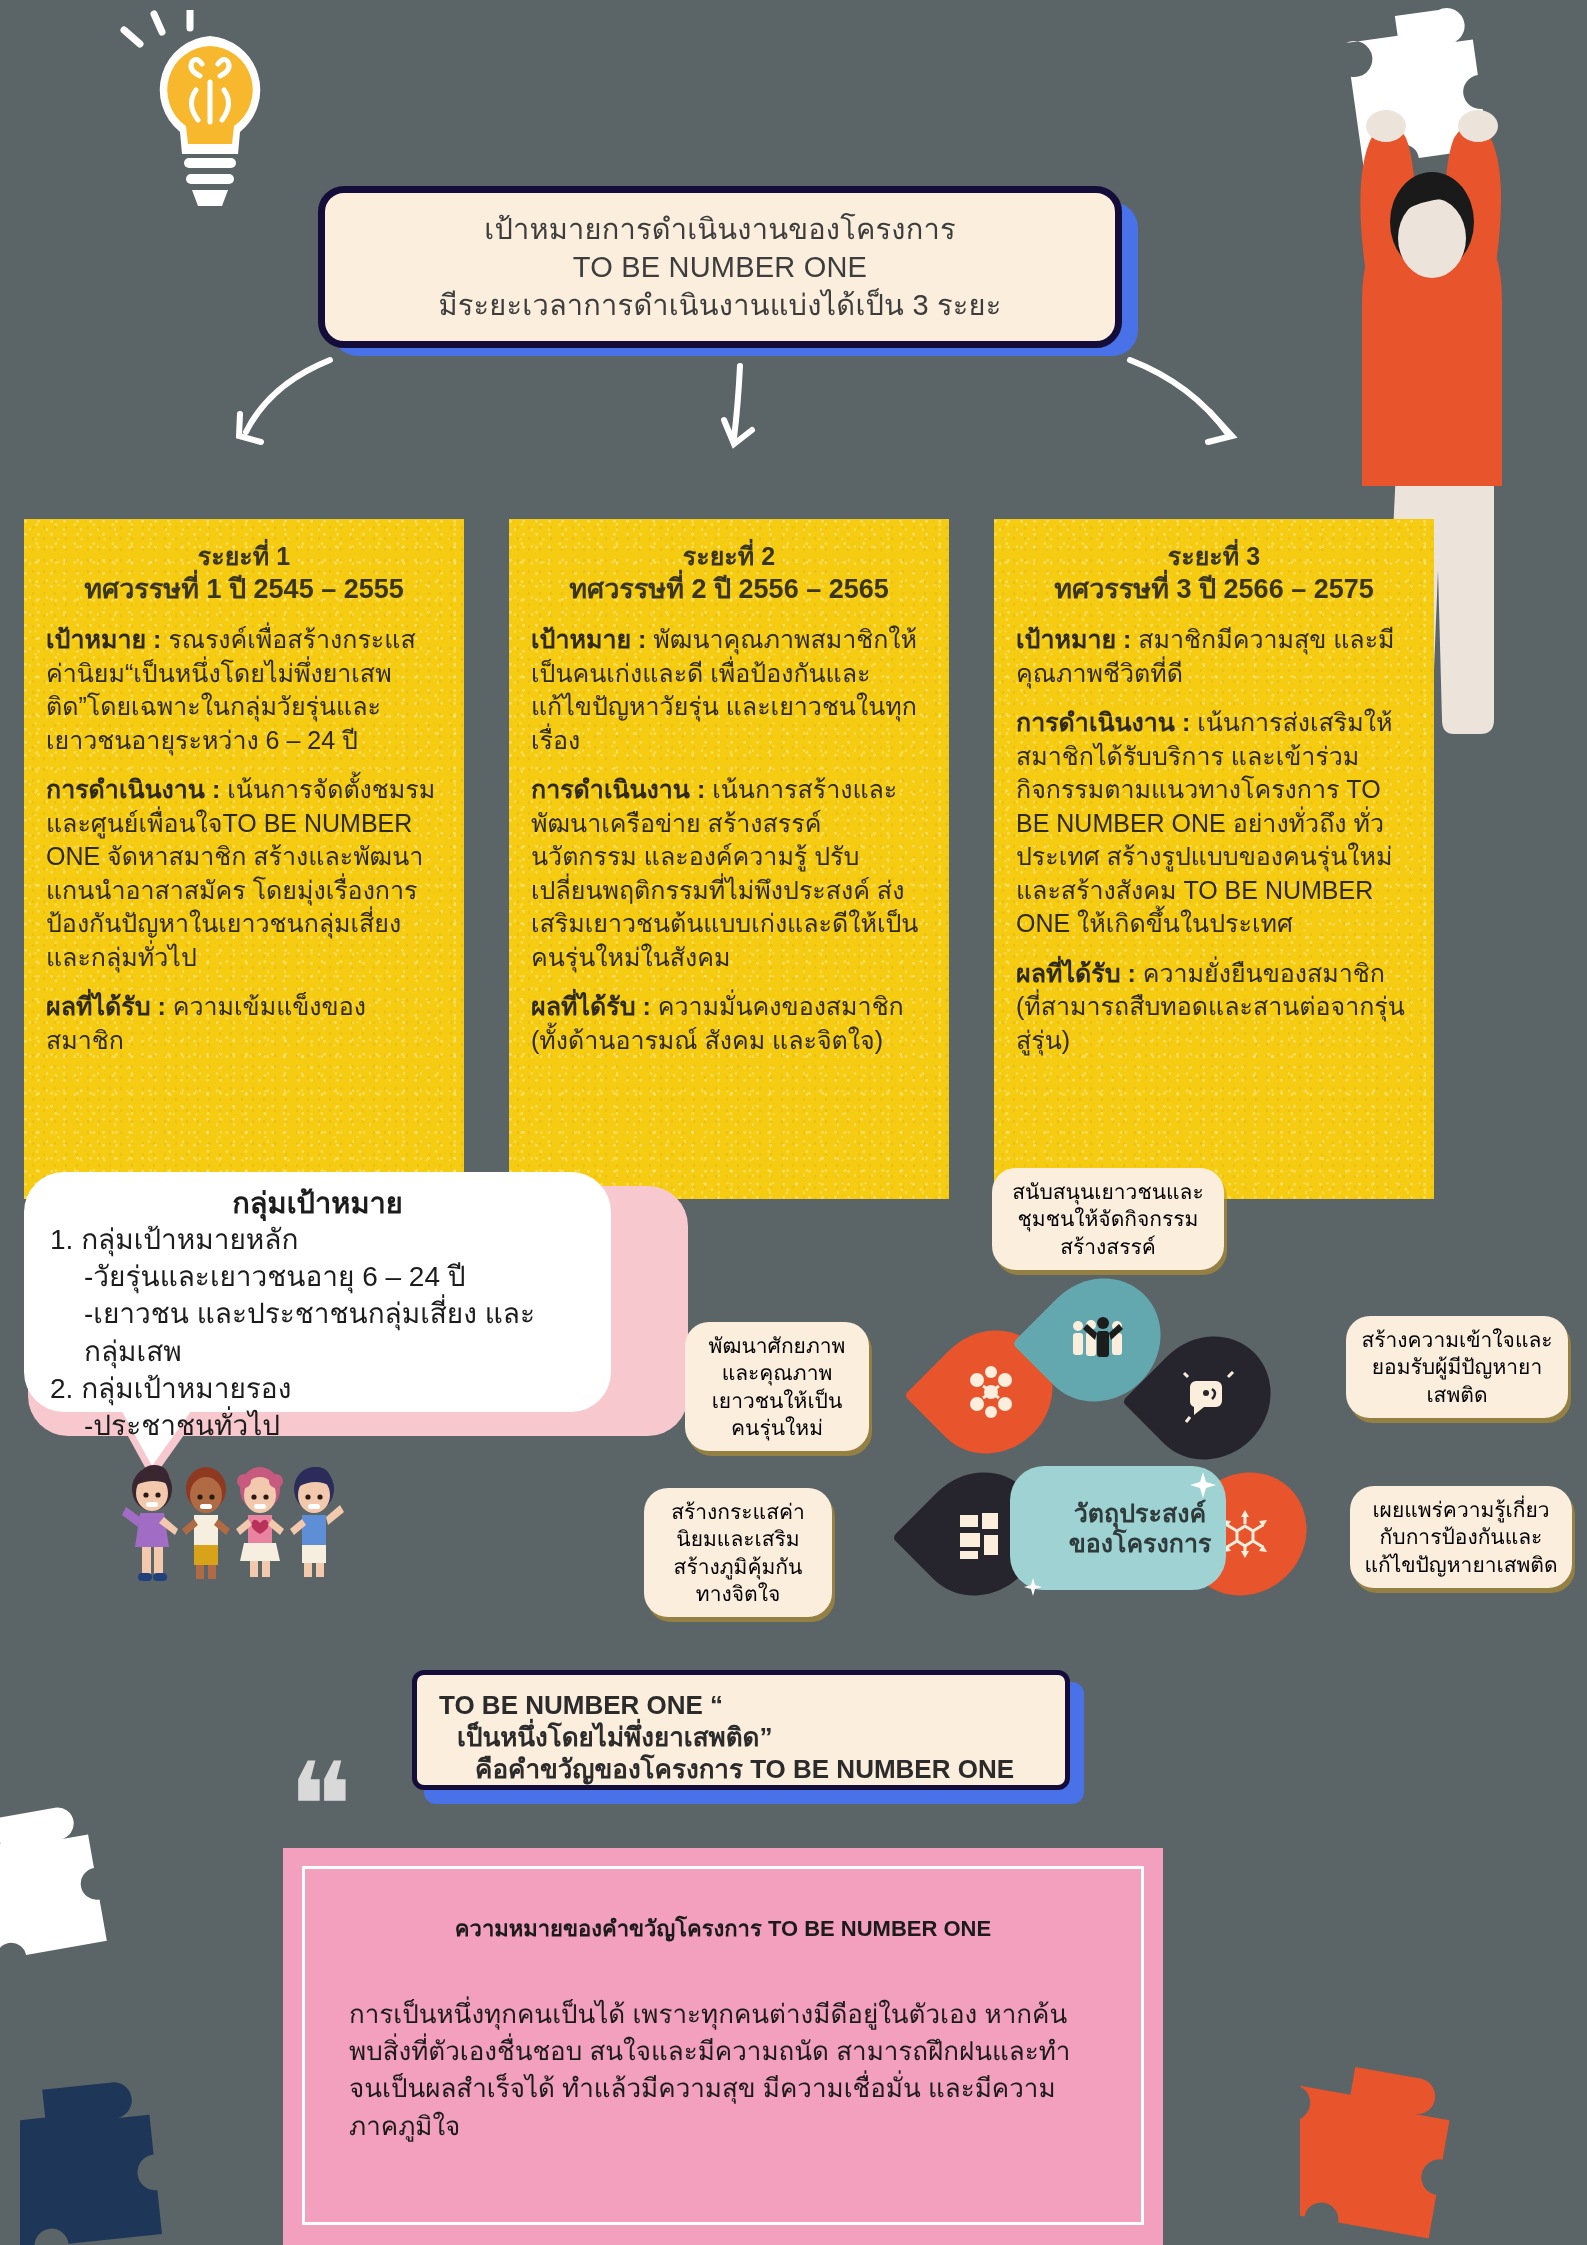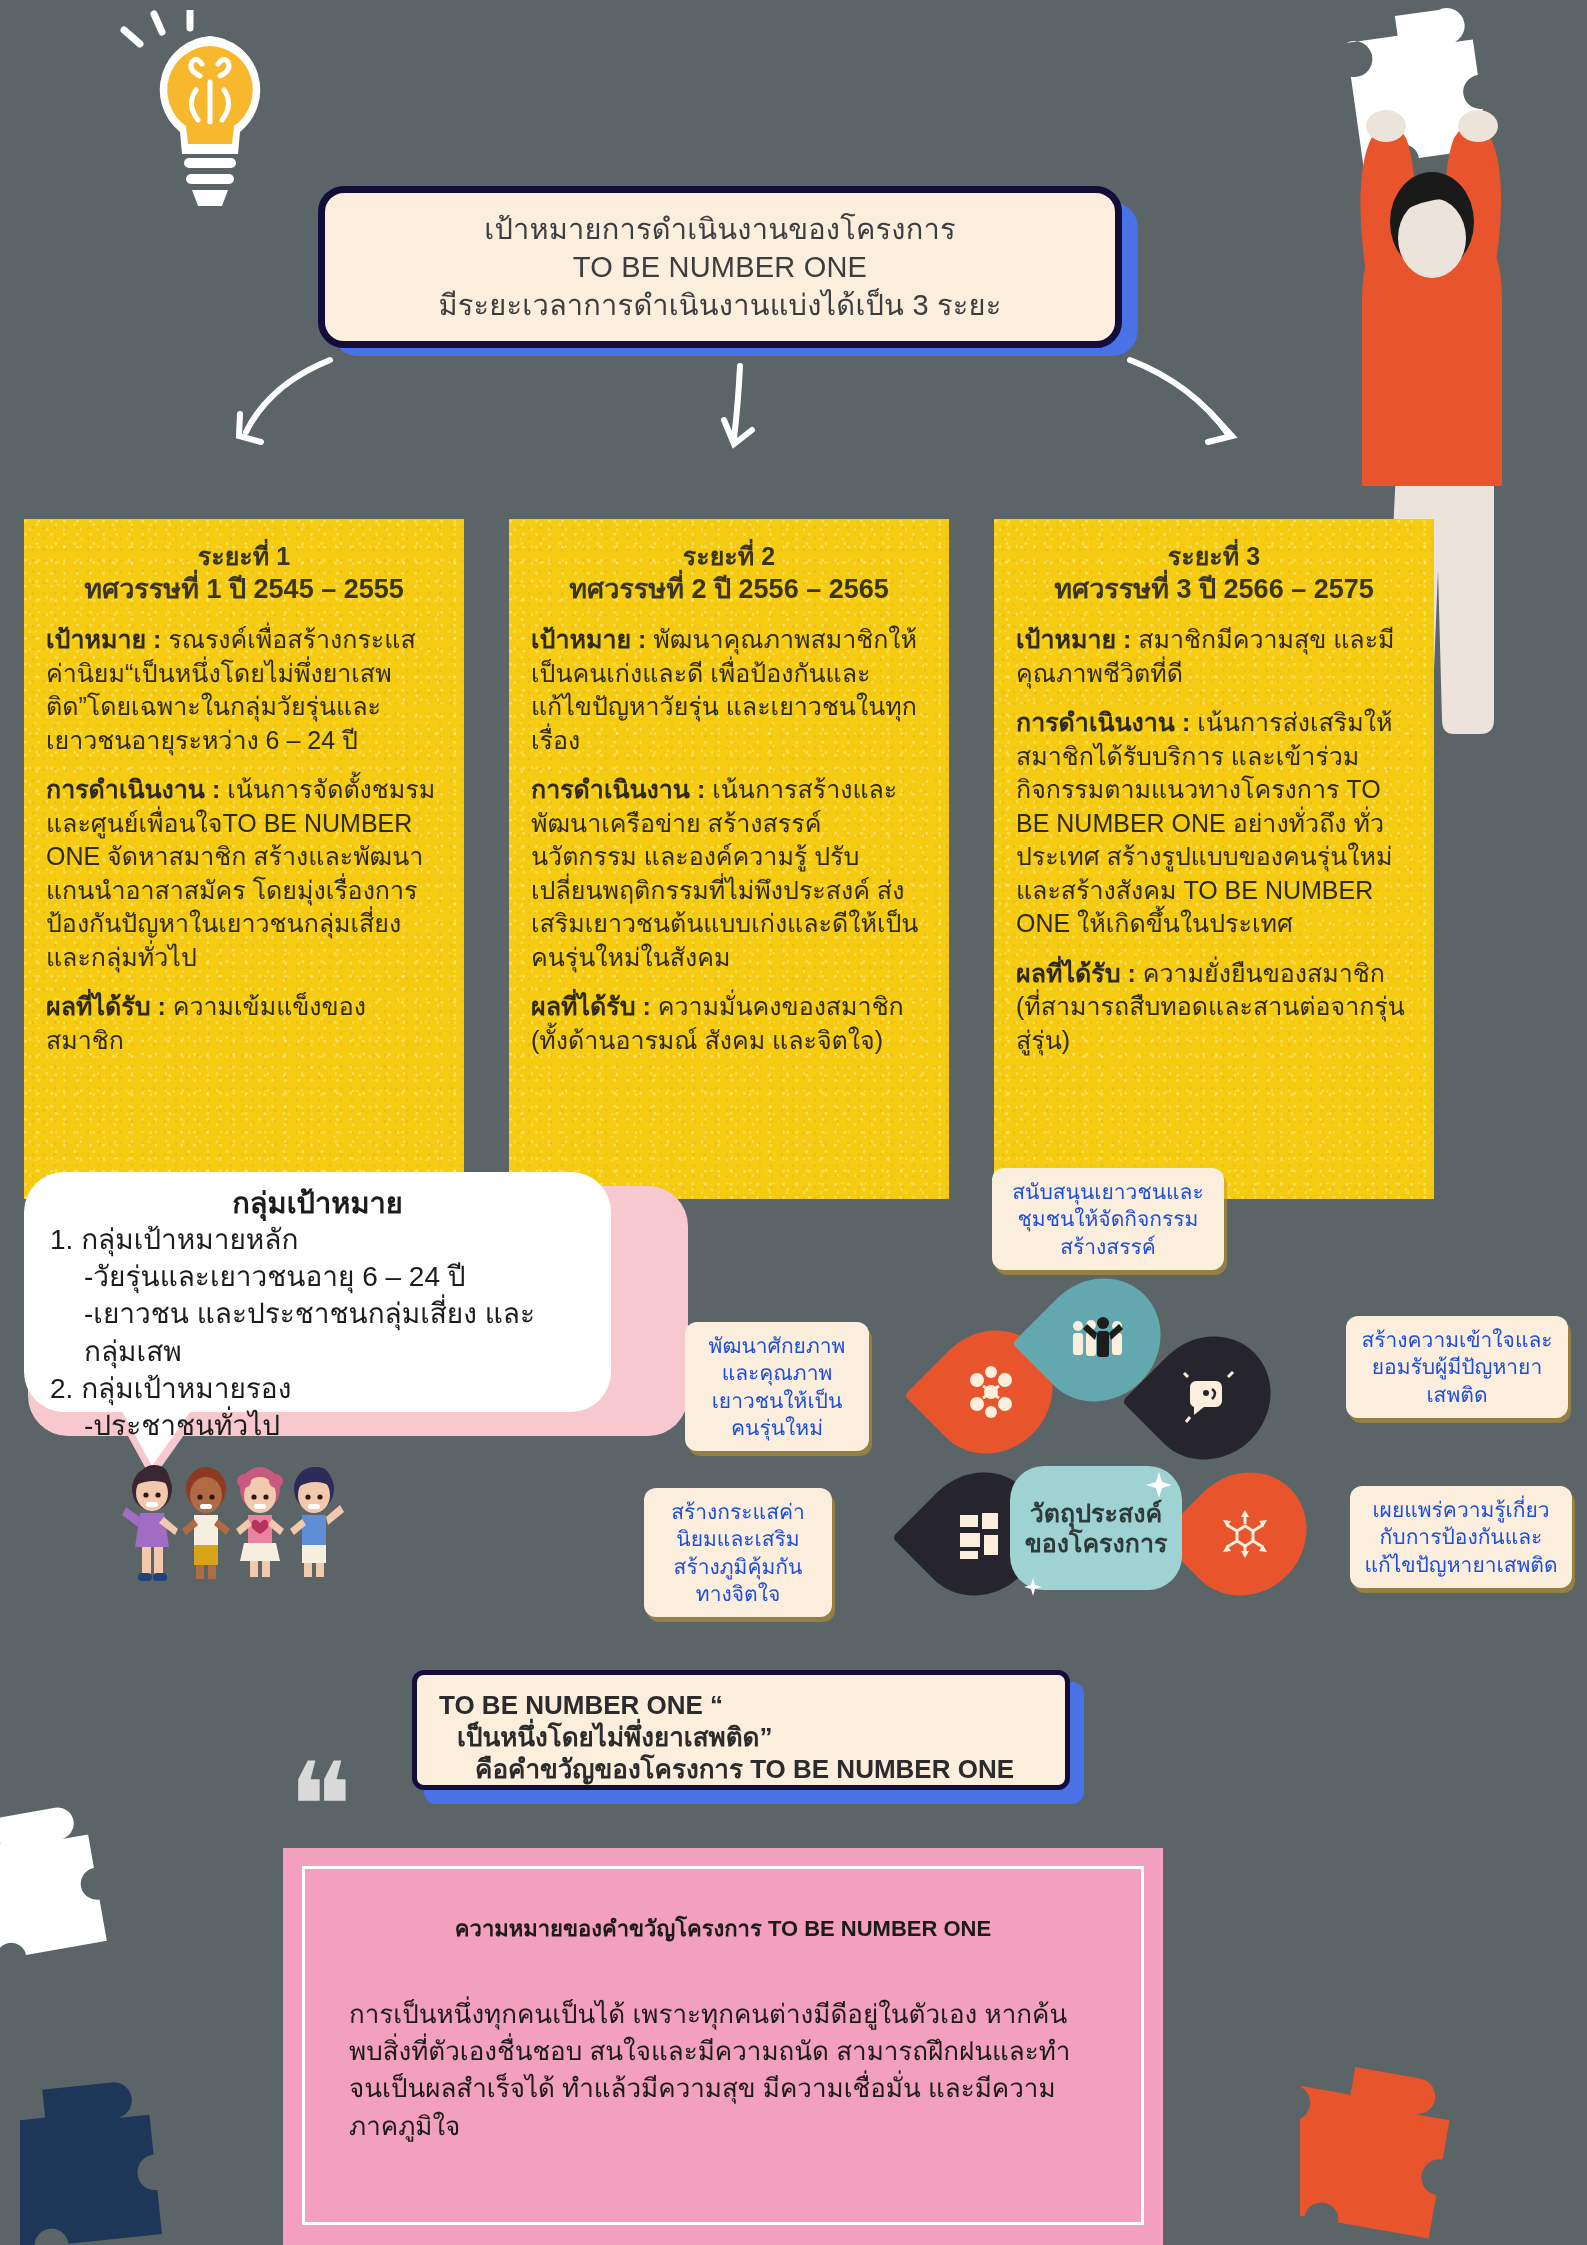--- a/index.html
+++ b/index.html
@@ -72,27 +72,27 @@
     border-left:34px solid transparent;border-right:44px solid transparent;border-top:62px solid #f7c9cf;}
 
   
   .kids{position:absolute;left:118px;top:1455px;width:240px;height:135px;}
   .petal{position:absolute;width:118px;height:128px;
     border-radius:50% 50% 50% 4%;transform:rotate(45deg);
     display:flex;align-items:center;justify-content:center;}
   .petal svg{transform:rotate(-45deg);}
   .center-node{position:absolute;left:1010px;top:1466px;width:172px;height:124px;
     background:#9fd3d3;border-radius:34px;display:flex;flex-direction:column;
-    align-items:center;justify-content:center;color:#2f3a3a;}
+    align-items:center;justify-content:center;color:#2f3a3a;padding-left:44px;}
   .center-node div{font-size:25px;font-weight:bold;line-height:1.2;text-align:center;}
   .sparkle{position:absolute;right:10px;top:6px;}
   .sparkle2{position:absolute;left:14px;bottom:-6px;}
-  .callout{position:absolute;background:#fbeedd;border-radius:12px;
+  .callout{position:absolute;background:#fbeedd;border-radius:24px;
     box-shadow:3px 5px 0 rgba(196,152,40,.55);
-    padding:10px 14px;box-sizing:border-box;color:#1d4ed8;
+    padding:10px 14px;box-sizing:border-box;color:#000000;
     font-size:21px;line-height:1.3;text-align:center;}
 
   
   .motto-shadow{position:absolute;left:424px;top:1682px;width:660px;height:122px;
     background:#4a72e8;border-radius:12px;}
   .motto-box{position:absolute;left:412px;top:1670px;width:658px;height:120px;
     background:#fbeedd;border:5px solid #140d3a;border-radius:12px;
     padding:14px 22px;box-sizing:border-box;color:#2b2b2b;}
   .motto-l1{font-size:26px;font-weight:bold;line-height:1.24;}
   .motto-l2{font-size:26px;font-weight:bold;line-height:1.24;padding-left:18px;}

